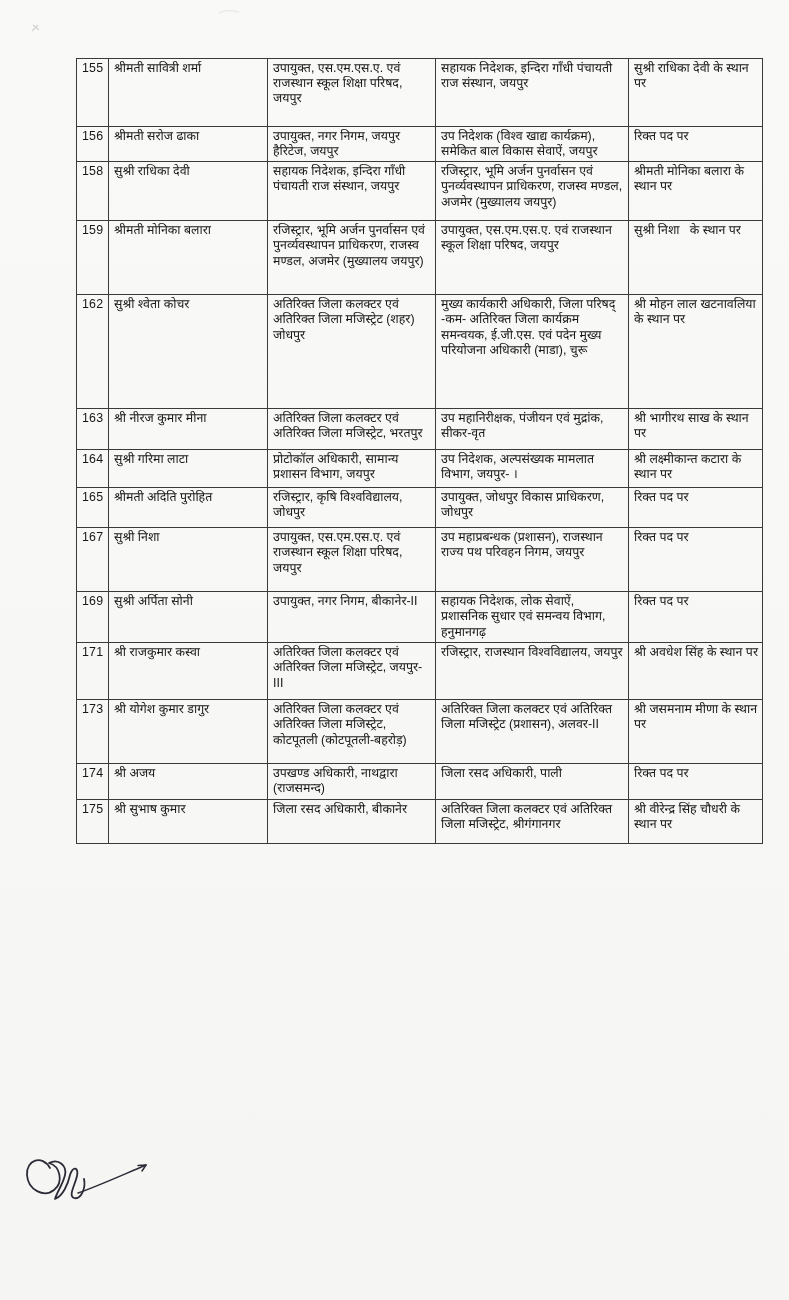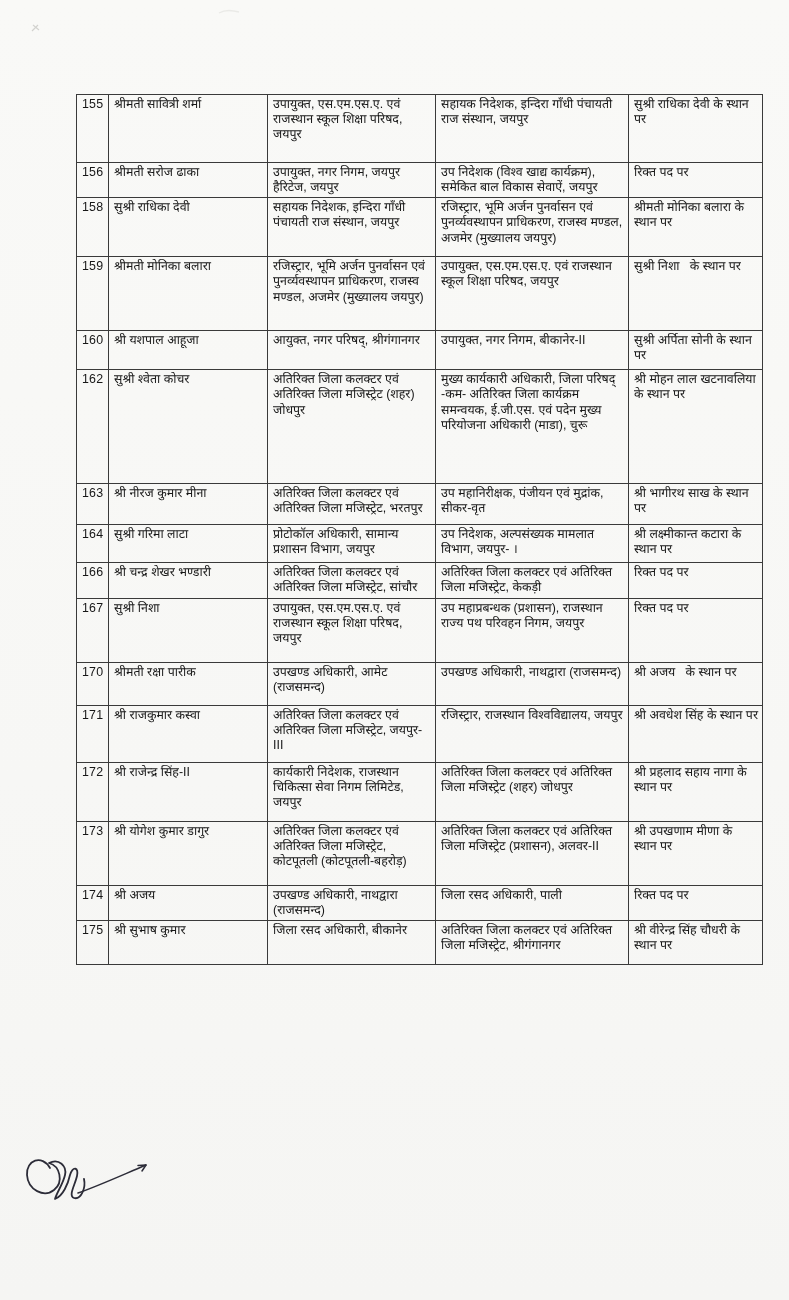--- a/index.html
+++ b/index.html
@@ -8,21 +8,20 @@
     background:linear-gradient(180deg,#f9f9f7 0%,#f7f7f5 60%,#f5f5f3 100%);
     font-family:"Liberation Sans","DejaVu Sans",sans-serif;
     color:#161616;
     -webkit-font-smoothing:antialiased;
   }
   .scan-page{position:absolute;inset:0;}
   table.gov-table{
     position:absolute;left:76px;top:58px;width:686px;
     border-collapse:collapse;table-layout:fixed;
     background:transparent;
-    margin-top:36px;
   }
   table.gov-table td{
     border:1px solid #3a3a3a;
     vertical-align:top;
     padding:2px 4px 2px 5px;
     font-size:12.4px;
     line-height:1.22;
     word-wrap:break-word;
     color:#171717;
   }
@@ -75,27 +74,20 @@
         <td>रजिस्ट्रार, भूमि अर्जन पुनर्वासन एवं पुनर्व्यवस्थापन प्राधिकरण, राजस्व मण्डल, अजमेर (मुख्यालय जयपुर)</td>
         <td>श्रीमती मोनिका बलारा के स्थान पर</td>
       </tr>
       <tr style="height:74px">
         <td class="sno">159</td>
         <td>श्रीमती मोनिका बलारा</td>
         <td>रजिस्ट्रार, भूमि अर्जन पुनर्वासन एवं पुनर्व्यवस्थापन प्राधिकरण, राजस्व मण्डल, अजमेर (मुख्यालय जयपुर)</td>
         <td>उपायुक्त, एस.एम.एस.ए. एवं राजस्थान स्कूल शिक्षा परिषद, जयपुर</td>
         <td>सुश्री निशा&nbsp;&nbsp; के स्थान पर</td>
       </tr>
-      <tr style="height:39px">
-        <td class="sno">160</td>
-        <td>श्री यशपाल आहूजा</td>
-        <td>आयुक्त, नगर परिषद्, श्रीगंगानगर</td>
-        <td>उपायुक्त, नगर निगम, बीकानेर-II</td>
-        <td>सुश्री अर्पिता सोनी के स्थान पर</td>
-      </tr>
       <tr style="height:114px">
         <td class="sno">162</td>
         <td>सुश्री श्वेता कोचर</td>
         <td>अतिरिक्त जिला कलक्टर एवं अतिरिक्त जिला मजिस्ट्रेट (शहर) जोधपुर</td>
         <td>मुख्य कार्यकारी अधिकारी, जिला परिषद् -कम- अतिरिक्त जिला कार्यक्रम समन्वयक, ई.जी.एस. एवं पदेन मुख्य परियोजना अधिकारी (माडा), चुरू</td>
         <td>श्री मोहन लाल खटनावलिया के स्थान पर</td>
       </tr>
       <tr style="height:41px">
         <td class="sno">163</td>
         <td>श्री नीरज कुमार मीना</td>
@@ -103,61 +95,54 @@
         <td>उप महानिरीक्षक, पंजीयन एवं मुद्रांक, सीकर-वृत</td>
         <td>श्री भागीरथ साख के स्थान पर</td>
       </tr>
       <tr style="height:38px">
         <td class="sno">164</td>
         <td>सुश्री गरिमा लाटा</td>
         <td>प्रोटोकॉल अधिकारी, सामान्य प्रशासन विभाग, जयपुर</td>
         <td>उप निदेशक, अल्पसंख्यक मामलात विभाग, जयपुर- ।</td>
         <td>श्री लक्ष्मीकान्त कटारा के स्थान पर</td>
       </tr>
-      <tr style="height:34px">
-        <td class="sno">166</td>
-        <td>श्री चन्द्र शेखर भण्डारी</td>
-        <td>अतिरिक्त जिला कलक्टर एवं अतिरिक्त जिला मजिस्ट्रेट, सांचौर</td>
-        <td>अतिरिक्त जिला कलक्टर एवं अतिरिक्त जिला मजिस्ट्रेट, केकड़ी</td>
+      <tr style="height:40px">
+        <td class="sno">165</td>
+        <td>श्रीमती अदिति पुरोहित</td>
+        <td>रजिस्ट्रार, कृषि विश्वविद्यालय, जोधपुर</td>
+        <td>उपायुक्त, जोधपुर विकास प्राधिकरण, जोधपुर</td>
         <td>रिक्त पद पर</td>
       </tr>
       <tr style="height:64px">
         <td class="sno">167</td>
         <td>सुश्री निशा</td>
         <td>उपायुक्त, एस.एम.एस.ए. एवं राजस्थान स्कूल शिक्षा परिषद, जयपुर</td>
         <td>उप महाप्रबन्धक (प्रशासन), राजस्थान राज्य पथ परिवहन निगम, जयपुर</td>
         <td>रिक्त पद पर</td>
       </tr>
-      <tr style="height:43px">
-        <td class="sno">170</td>
-        <td>श्रीमती रक्षा पारीक</td>
-        <td>उपखण्ड अधिकारी, आमेट (राजसमन्द)</td>
-        <td>उपखण्ड अधिकारी, नाथद्वारा (राजसमन्द)</td>
-        <td>श्री अजय&nbsp;&nbsp; के स्थान पर</td>
+      <tr style="height:51px">
+        <td class="sno">169</td>
+        <td>सुश्री अर्पिता सोनी</td>
+        <td>उपायुक्त, नगर निगम, बीकानेर-II</td>
+        <td>सहायक निदेशक, लोक सेवाऐं, प्रशासनिक सुधार एवं समन्वय विभाग, हनुमानगढ़</td>
+        <td>रिक्त पद पर</td>
       </tr>
       <tr style="height:57px">
         <td class="sno">171</td>
         <td>श्री राजकुमार कस्वा</td>
         <td>अतिरिक्त जिला कलक्टर एवं अतिरिक्त जिला मजिस्ट्रेट, जयपुर-III</td>
         <td>रजिस्ट्रार, राजस्थान विश्वविद्यालय, जयपुर</td>
         <td>श्री अवधेश सिंह के स्थान पर</td>
       </tr>
-      <tr style="height:59px">
-        <td class="sno">172</td>
-        <td>श्री राजेन्द्र सिंह-II</td>
-        <td>कार्यकारी निदेशक, राजस्थान चिकित्सा सेवा निगम लिमिटेड, जयपुर</td>
-        <td>अतिरिक्त जिला कलक्टर एवं अतिरिक्त जिला मजिस्ट्रेट (शहर) जोधपुर</td>
-        <td>श्री प्रहलाद सहाय नागा के स्थान पर</td>
-      </tr>
       <tr style="height:64px">
         <td class="sno">173</td>
         <td>श्री योगेश कुमार डागुर</td>
         <td>अतिरिक्त जिला कलक्टर एवं अतिरिक्त जिला मजिस्ट्रेट, कोटपूतली (कोटपूतली-बहरोड़)</td>
         <td>अतिरिक्त जिला कलक्टर एवं अतिरिक्त जिला मजिस्ट्रेट (प्रशासन), अलवर-II</td>
-        <td>श्री उपखणाम मीणा के स्थान पर</td>
+        <td>श्री जसमनाम मीणा के स्थान पर</td>
       </tr>
       <tr style="height:32px">
         <td class="sno">174</td>
         <td>श्री अजय</td>
         <td>उपखण्ड अधिकारी, नाथद्वारा (राजसमन्द)</td>
         <td>जिला रसद अधिकारी, पाली</td>
         <td>रिक्त पद पर</td>
       </tr>
       <tr style="height:44px">
         <td class="sno">175</td>

